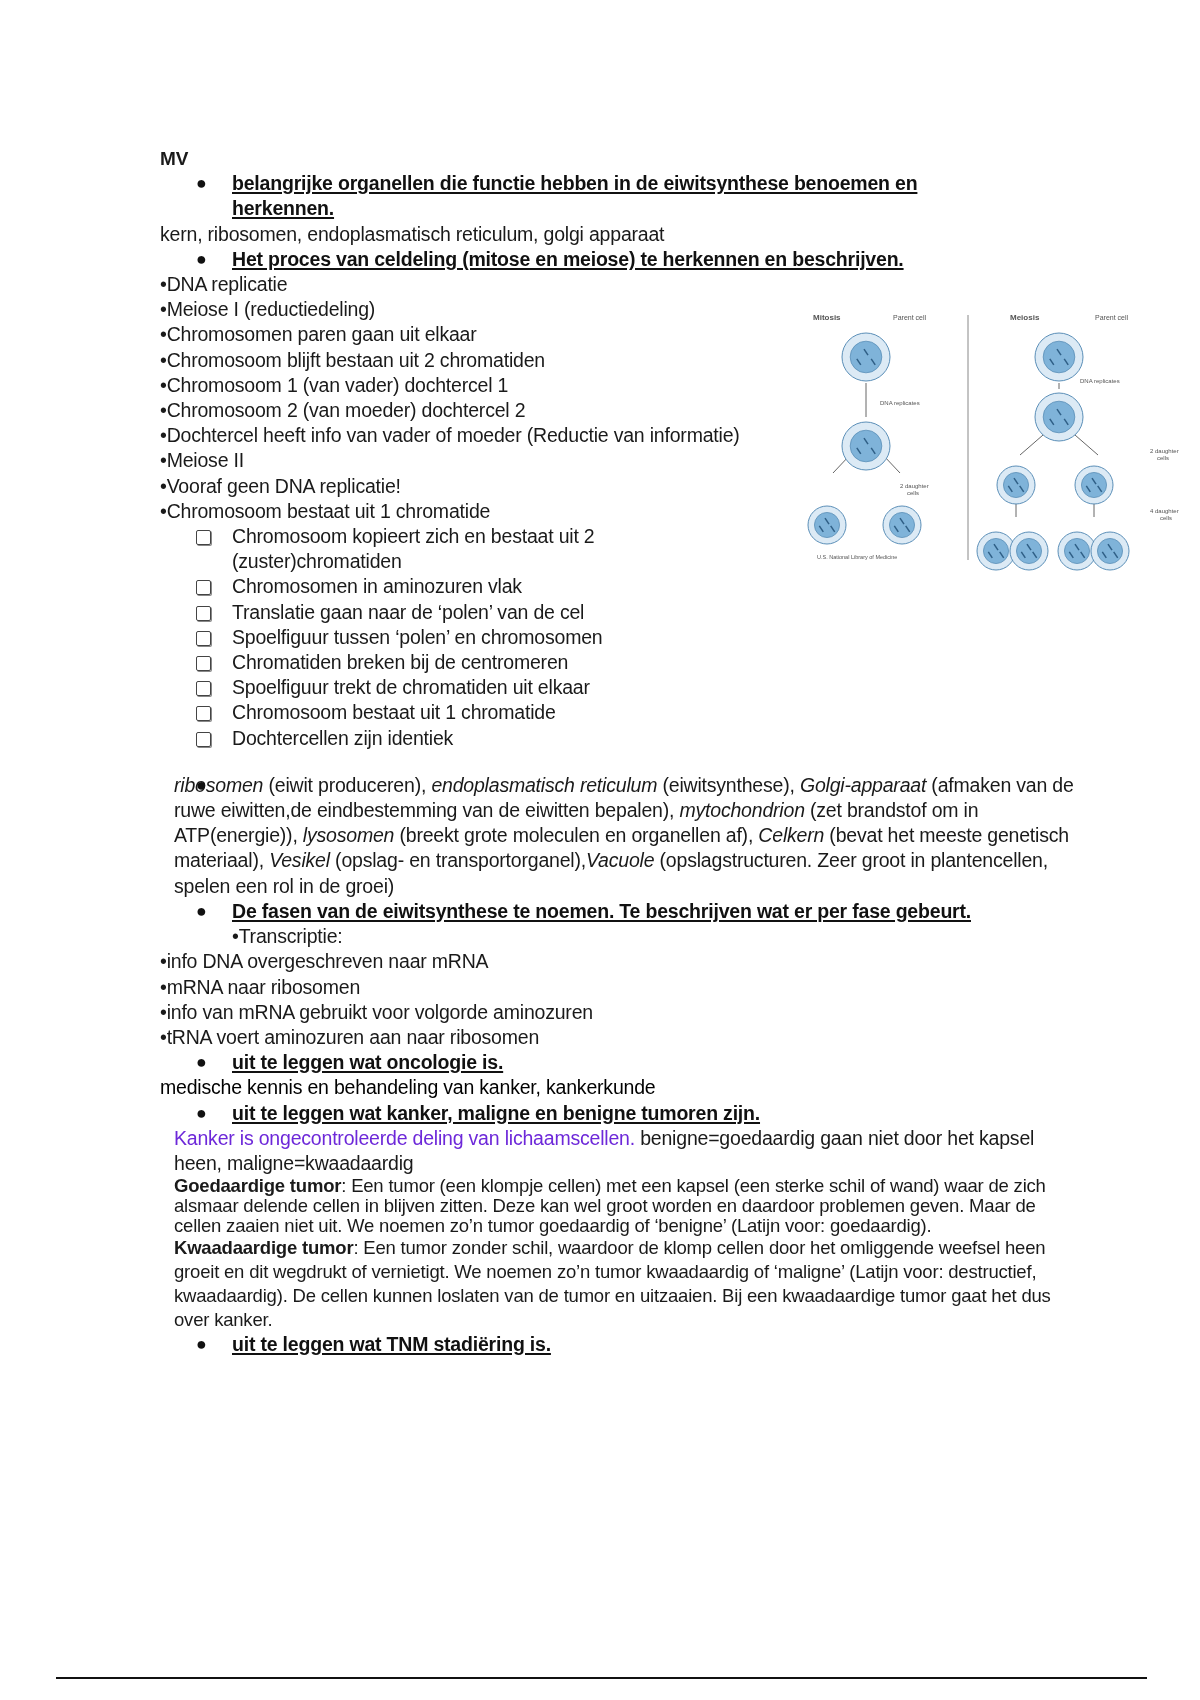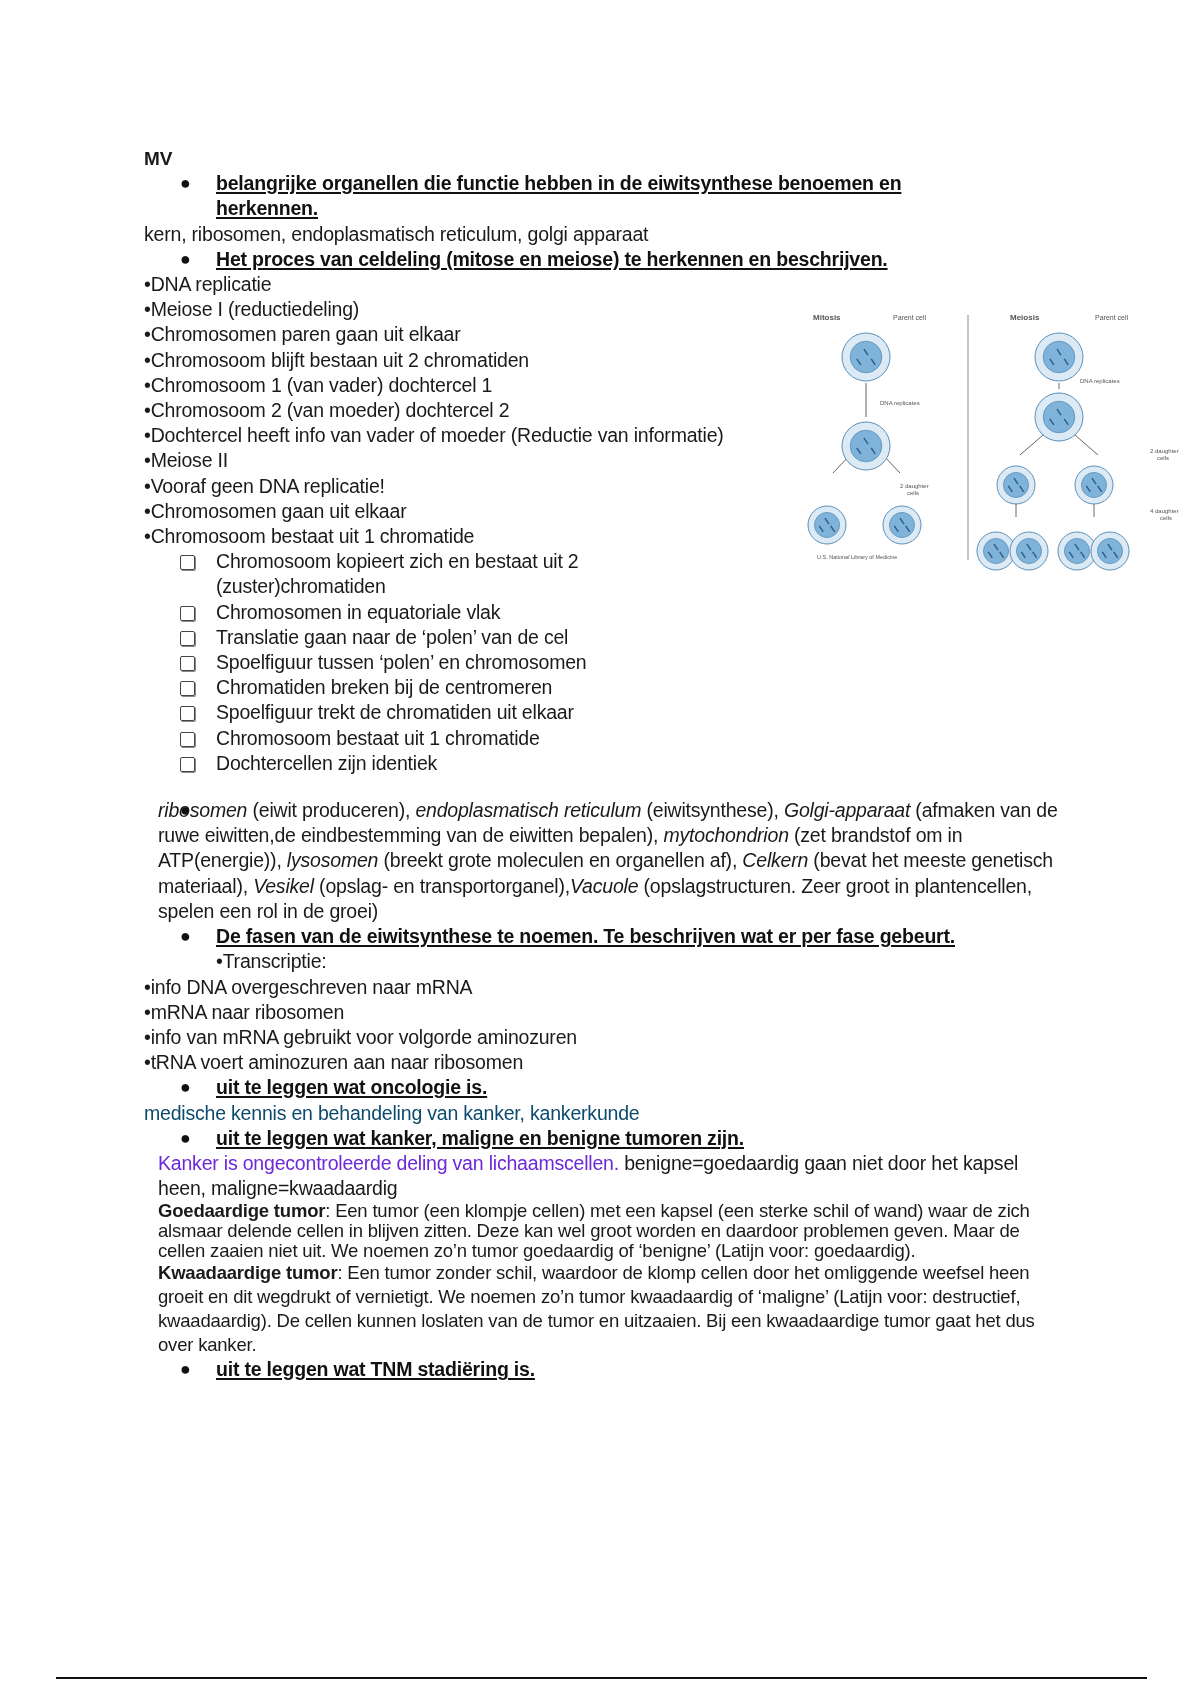--- a/index.html
+++ b/index.html
@@ -1,18 +1,18 @@
 <!DOCTYPE html>
 <html><head>
 <meta charset="utf-8">
 <style>
   html, body { margin: 0; padding: 0; background: #ffffff; }
   body { width: 1200px; height: 1700px; position: relative; overflow: hidden;
          font-family: "Liberation Sans", sans-serif; color: #1a1a1a; }
-  .page { position: absolute; left: 144px; top: 146px; width: 900px;
+  .page { position: absolute; left: 160px; top: 146px; width: 900px;
           font-size: 19.5px; line-height: 25.2px; letter-spacing: -0.2px; }
   .title { font-weight: bold; font-size: 19px; }
   .heading { position: relative; padding-left: 72px; font-weight: bold; text-decoration: underline;
              text-decoration-thickness: 2px; text-underline-offset: 2px; color: #111; }
   .heading .dot { position: absolute; left: 36px; top: 0; text-decoration: none; font-size: 18px; }
   .heading.wrap { width: 770px; }
   .line { white-space: nowrap; }
   .indent { padding-left: 72px; }
   .cb { position: relative; padding-left: 72px; }
   .cb .box { position: absolute; left: 36px; top: 6px; width: 13px; height: 13px;
@@ -39,26 +39,25 @@
   <div id="s2-bullets">
       <div class="line">•DNA replicatie</div>
       <div class="line">•Meiose I (reductiedeling)</div>
       <div class="line">•Chromosomen paren gaan uit elkaar</div>
       <div class="line">•Chromosoom blijft bestaan uit 2 chromatiden</div>
       <div class="line">•Chromosoom 1 (van vader)  dochtercel 1</div>
       <div class="line">•Chromosoom 2 (van moeder) dochtercel 2</div>
       <div class="line">•Dochtercel heeft info van vader of moeder (Reductie van informatie)</div>
       <div class="line">•Meiose II</div>
       <div class="line">•Vooraf geen DNA replicatie!</div>
-      <div class="line">•Chromosomen gaan uit elkaar</div>
       <div class="line">•Chromosoom bestaat uit 1 chromatide</div>
     </div>
   <div id="s2-checklist">
       <div class="cb"><span class="box"></span><span class="txt">Chromosoom kopieert zich en bestaat uit 2 (zuster)chromatiden</span></div>
-      <div class="cb"><span class="box"></span><span class="txt">Chromosomen in equatoriale vlak</span></div>
+      <div class="cb"><span class="box"></span><span class="txt">Chromosomen in aminozuren vlak</span></div>
       <div class="cb"><span class="box"></span><span class="txt">Translatie gaan naar de ‘polen’ van de cel</span></div>
       <div class="cb"><span class="box"></span><span class="txt">Spoelfiguur tussen ‘polen’ en chromosomen</span></div>
       <div class="cb"><span class="box"></span><span class="txt">Chromatiden breken bij de centromeren</span></div>
       <div class="cb"><span class="box"></span><span class="txt">Spoelfiguur trekt de chromatiden uit elkaar</span></div>
       <div class="cb"><span class="box"></span><span class="txt">Chromosoom bestaat uit 1 chromatide</span></div>
       <div class="cb"><span class="box"></span><span class="txt">Dochtercellen zijn identiek</span></div>
     </div>
   <div class="gap"></div>
 
   <div class="heading"><span class="dot">●</span></div>
@@ -67,21 +66,21 @@
   <div class="heading wrap"><span class="dot">●</span><span>De fasen van de eiwitsynthese te noemen. Te beschrijven wat er per fase gebeurt.</span></div>
   <div id="s4-phases">
       <div class="line indent">•Transcriptie:</div>
       <div class="line">•info DNA overgeschreven naar mRNA</div>
       <div class="line">•mRNA naar ribosomen</div>
       <div class="line">•info van mRNA gebruikt voor volgorde aminozuren</div>
       <div class="line">•tRNA voert aminozuren aan naar ribosomen</div>
     </div>
 
   <div class="heading"><span class="dot">●</span><span>uit te leggen wat oncologie is.</span></div>
-  <div class="line" style="color:#0c4a6e">medische kennis en behandeling van kanker, kankerkunde</div>
+  <div class="line" style="color:#000000">medische kennis en behandeling van kanker, kankerkunde</div>
 
   <div class="heading"><span class="dot">●</span><span>uit te leggen wat kanker, maligne en benigne tumoren zijn.</span></div>
   <div class="para"><span class="grey">Kanker</span><span class="grey"> is ongecontroleerde deling van lichaamscellen.</span><span> benigne=goedaardig gaan niet door het kapsel heen, maligne=kwaadaardig</span></div>
   <div class="para" style="font-size:18.5px;line-height:20px"><b>Goedaardige tumor</b><span>: Een tumor (een klompje cellen) met een kapsel (een sterke schil of wand) waar de zich alsmaar delende cellen in blijven zitten. Deze kan wel groot worden en daardoor problemen geven. Maar de cellen zaaien niet uit. We noemen zo’n tumor goedaardig of ‘benigne’ (Latijn voor: goedaardig).</span></div>
   <div class="para" style="font-size:18.5px;line-height:24px"><b>Kwaadaardige tumor</b><span>: Een tumor zonder schil, waardoor de klomp cellen door het omliggende weefsel heen groeit en dit wegdrukt of vernietigt. We noemen zo’n tumor kwaadaardig of ‘maligne’ (Latijn voor: destructief, kwaadaardig). De cellen kunnen loslaten van de tumor en uitzaaien. Bij een kwaadaardige tumor gaat het dus over kanker.</span></div>
 
   <div class="heading"><span class="dot">●</span><span>uit te leggen wat TNM stadiëring is.</span></div>
 </div>
 
 <svg class="diagram" viewBox="0 0 385 270">

